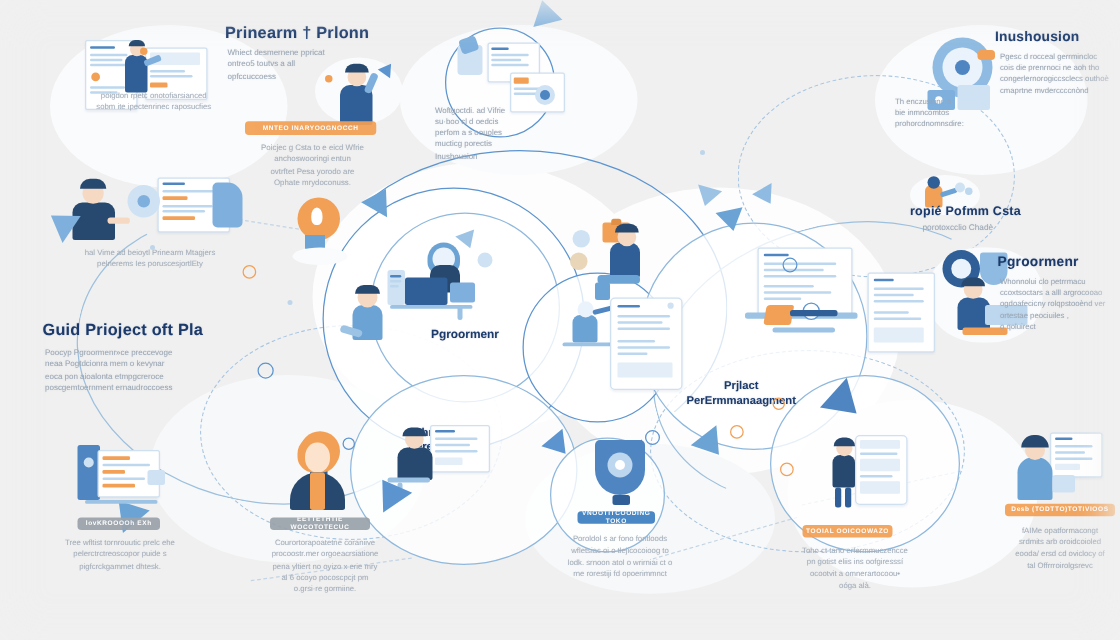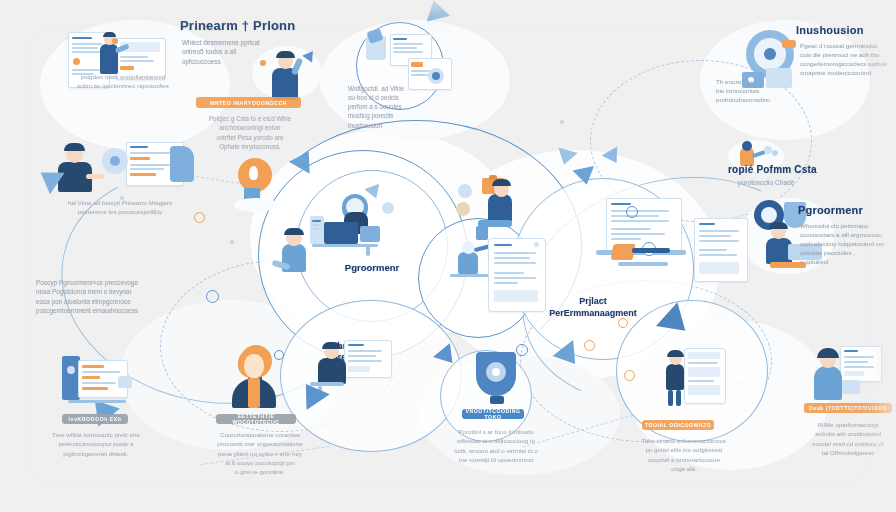--- a/index.html
+++ b/index.html
@@ -100,21 +100,21 @@
   <div class="ring thin" style="left:296px;top:170px;width:150px;height:150px;"></div>
   <div class="ring" style="left:418px;top:218px;width:118px;height:118px;"></div>
   <div class="ring thin" style="left:512px;top:178px;width:180px;height:180px;"></div>
   <div class="ring thin" style="left:280px;top:300px;width:180px;height:150px;"></div>
   <div class="ring thin" style="left:440px;top:350px;width:90px;height:90px;"></div>
   <div class="ring thin" style="left:616px;top:300px;width:150px;height:140px;"></div>
 
   <div class="ctr-label" style="left:316px;top:262px;width:112px;font-size:9.5px;">Pgroormenr</div>
   <div class="ctr-label" style="left:296px;top:341px;width:118px;font-size:9px;line-height:1.25;white-space:pre-line;">Pehnformanc
 Pereagement</div>
-  <div class="ctr-label" style="left:520px;top:296px;width:146px;font-size:9px;line-height:1.28;white-space:pre-line;">Prjlact
+  <div class="ctr-label" style="left:520px;top:303px;width:146px;font-size:9px;line-height:1.28;white-space:pre-line;">Prjlact
 PerErmmanaagment</div>
   <div class="ctr-label" style="left:430px;top:357px;width:130px;font-size:8.4px;line-height:1.25;white-space:pre-line;opacity:.0;">Pehnformanc
 Peregement</div>
 
   <div class="ill" style="left:60px;top:28px;width:110px;height:62px;">
     <div class="card" style="left:8px;top:4px;width:40px;height:54px;"></div>
     <div class="bar dk" style="left:12px;top:9px;width:20px;height:2.4px;"></div>
     <div class="bar" style="left:12px;top:15px;width:30px;height:1.8px;"></div>
     <div class="bar" style="left:12px;top:19px;width:26px;height:1.8px;"></div>
     <div class="bar" style="left:12px;top:23px;width:30px;height:1.8px;"></div>
@@ -223,20 +223,21 @@
     <div class="blk navy" style="left:18px;top:22px;width:34px;height:30px;border-radius:8px 8px 2px 2px;"></div>
     <div class="circ" style="left:26px;top:6px;width:17px;height:17px;background:#f6d9c2;"></div>
     <div class="blk navy" style="left:24px;top:3px;width:21px;height:8px;border-radius:8px 8px 0 0;"></div>
     <div class="blk skin" style="left:46px;top:34px;width:18px;height:5px;border-radius:3px;"></div>
   </div>
   <div class="cap-txt" style="left:30px;top:198px;width:180px;font-size:6.2px;">
     <div>hal Vime ad beioytl Prinearm Mtagjers</div>
     <div>pelnerems Ies poruscesjortlEty</div>
   </div>
 
+  <div class="h-title" style="left:34px;top:256px;font-size:13px;">Guid Prioject oft Pla</div>
   <div class="body-txt" style="left:36px;top:278px;width:144px;font-size:6.4px;">
     <div>Poocyp Pgroormenr»ce preccevoge</div>
     <div>neaa Pogtdcionra mem o kevynar</div>
     <div>eoca pon aioalonta etmpgcreroce</div>
     <div>poscgemtoernment ernaudroccoess</div>
   </div>
 
   <div class="ill" style="left:234px;top:158px;width:44px;height:56px;">
     <div class="circ" style="left:4px;top:0;width:34px;height:34px;background:#f2a055;"></div>
     <div class="circ" style="left:15px;top:8px;width:9px;height:14px;background:#fff;border-radius:50% 50% 40% 40%;"></div>

